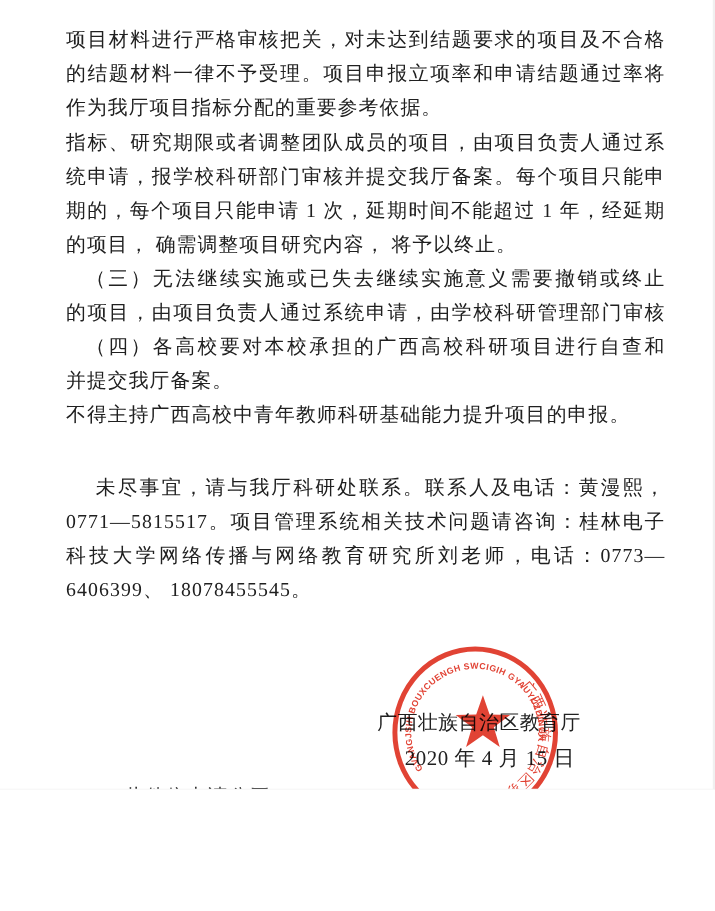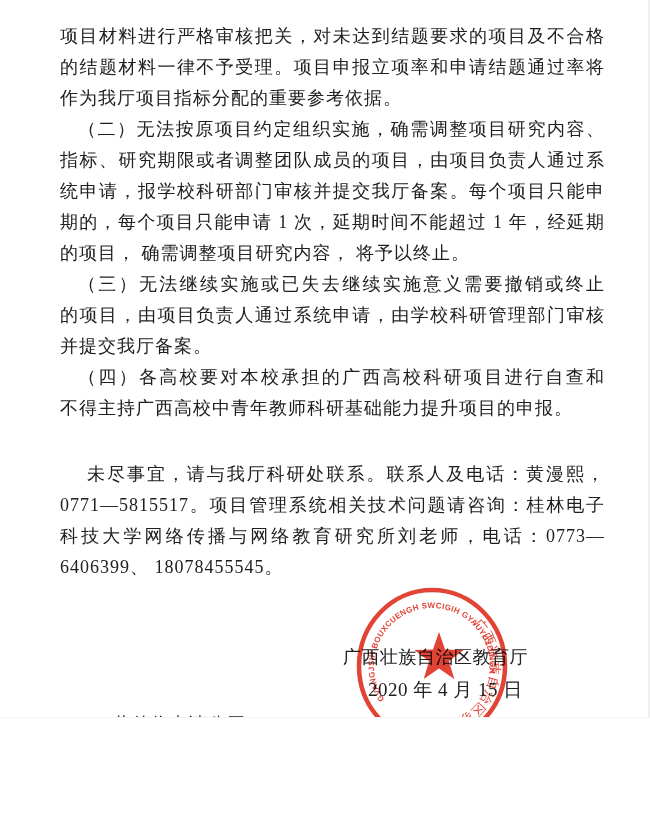--- a/index.html
+++ b/index.html
@@ -69,29 +69,28 @@
 </style>
 </head>
 <body>
 
 <div class="page">
 
   <div class="doc-text" id="doc-lines">
       <div class="line j">项目材料进行严格审核把关，对未达到结题要求的项目及不合格</div>
       <div class="line j">的结题材料一律不予受理。项目申报立项率和申请结题通过率将</div>
       <div class="line">作为我厅项目指标分配的重要参考依据。</div>
-      <div class="line j i1">（二）无法按原项目约定组织实施，确需调整项目研究内容、</div>
       <div class="line j">指标、研究期限或者调整团队成员的项目，由项目负责人通过系</div>
       <div class="line j">统申请，报学校科研部门审核并提交我厅备案。每个项目只能申请</div>
       <div class="line j">期的，每个项目只能申请 1 次，延期时间不能超过 1 年，经延期</div>
       <div class="line">的项目， 确需调整项目研究内容， 将予以终止。</div>
       <div class="line j i1">（三）无法继续实施或已失去继续实施意义需要撤销或终止</div>
       <div class="line j">的项目，由项目负责人通过系统申请，由学校科研管理部门审核</div>
+      <div class="line j i1">（四）各高校要对本校承担的广西高校科研项目进行自查和</div>
       <div class="line">并提交我厅备案。</div>
-      <div class="line j i1">（四）各高校要对本校承担的广西高校科研项目进行自查和</div>
       <div class="line">不得主持广西高校中青年教师科研基础能力提升项目的申报。</div>
       <div class="line j i2">未尽事宜，请与我厅科研处联系。联系人及电话：黄漫熙，</div>
       <div class="line j">0771—5815517。项目管理系统相关技术问题请咨询：桂林电子</div>
       <div class="line j">科技大学网络传播与网络教育研究所刘老师，电话：0773—</div>
       <div class="line">6406399、 18078455545。</div>
     </div>
 
   <div class="sig-agency">广西壮族自治区教育厅</div>
   <div class="sig-date">2020 年 4 月 15 日</div>
 

